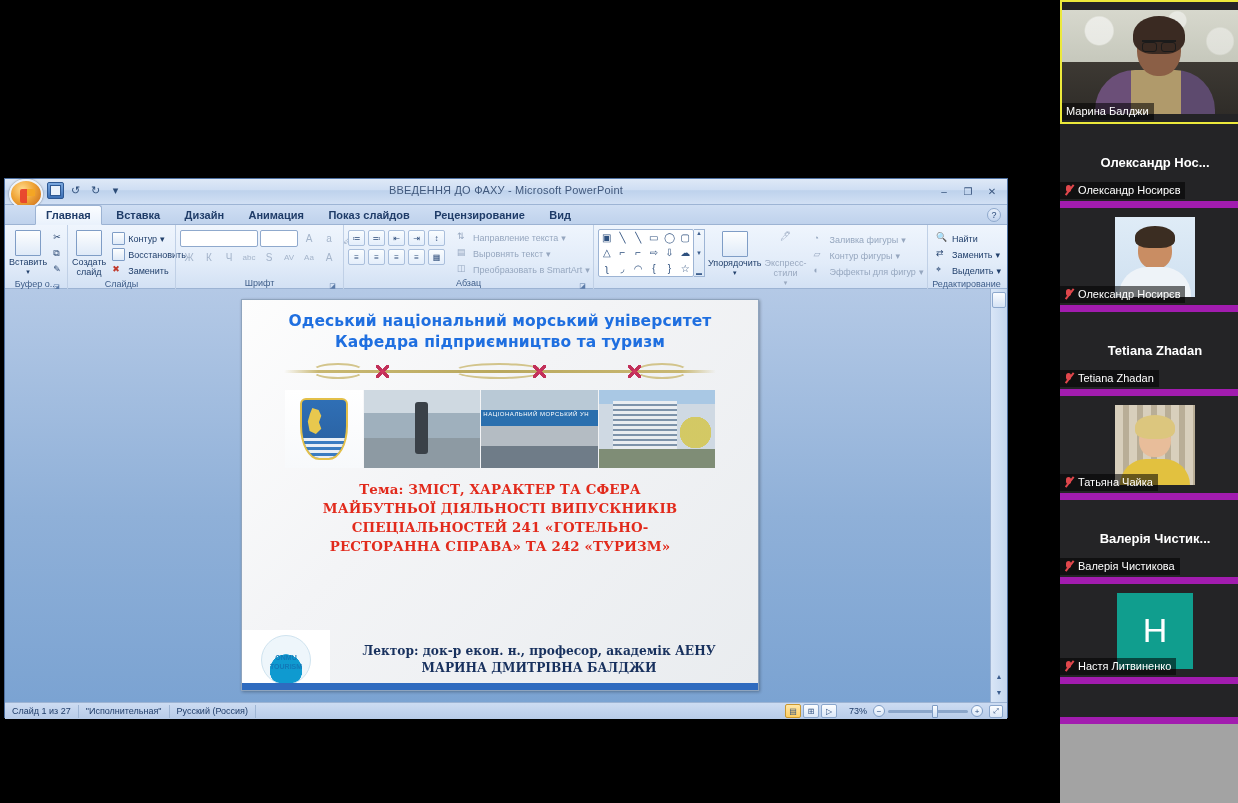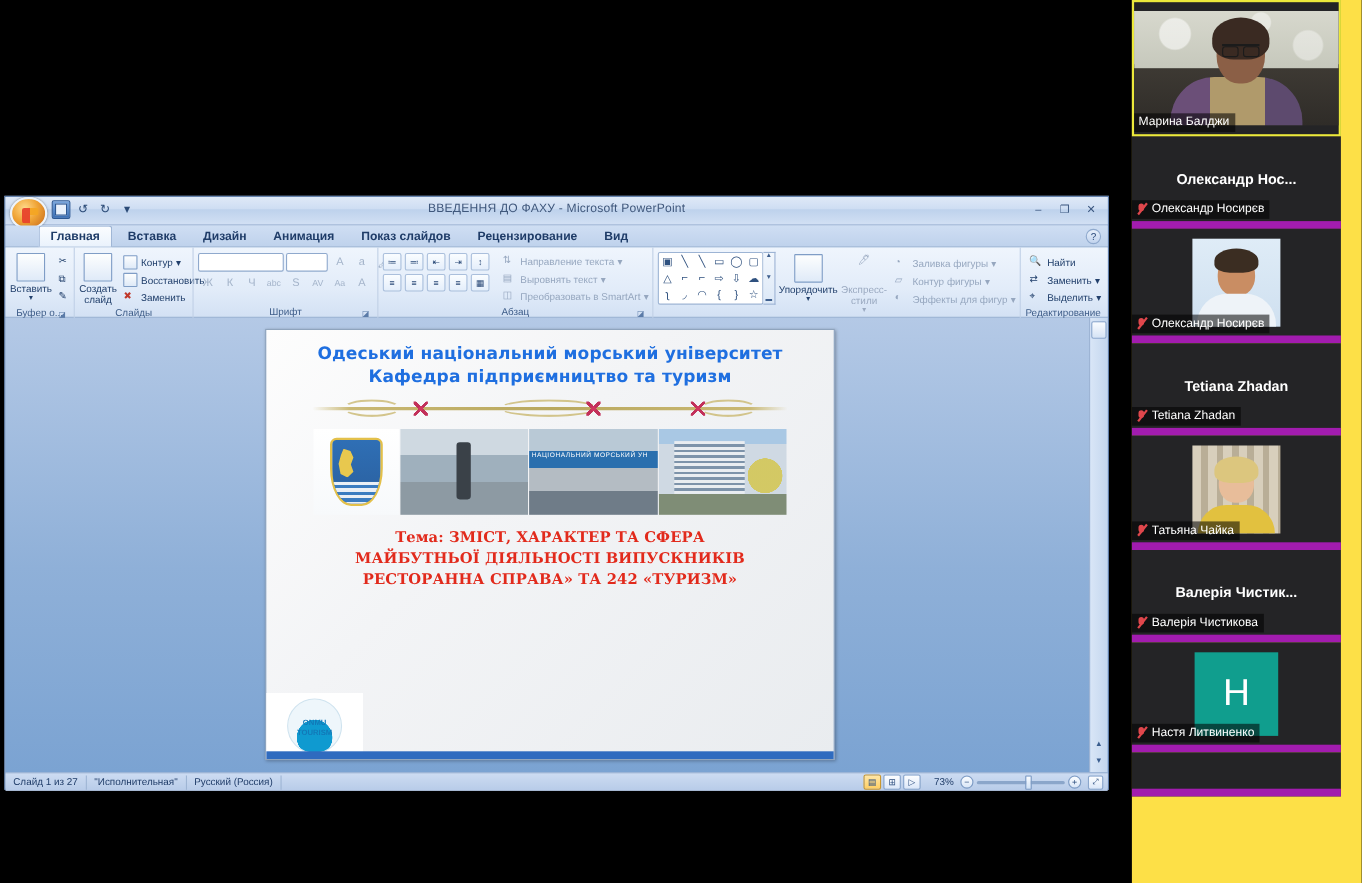--- a/index.html
+++ b/index.html
@@ -297,22 +297,22 @@
   .viewbtn.sel{ background:linear-gradient(#ffe7a8,#ffcf63); border-color:#c9972f; }
   .zoompct{ font-size:9px;color:#1f3c68;padding:0 6px; }
   .zoomslider{ display:flex;align-items:center;gap:3px;padding-right:6px; }
   .zoomslider .track{ width:80px;height:3px;background:#8ba6ca;border-radius:2px;position:relative;}
   .zoomslider .knob{ position:absolute;left:44px;top:-5px;width:6px;height:13px;background:linear-gradient(#fbfdff,#cfe0f5);border:1px solid #7e9cc5;border-radius:1px;}
   .zoomslider .rnd{ width:12px;height:12px;border-radius:50%;border:1px solid #7e9cc5;background:linear-gradient(#fbfdff,#d9e6f7);font-size:8px;color:#2b4d7e;display:flex;align-items:center;justify-content:center;}
   .fitbtn{ width:14px;height:13px;border:1px solid #8aa6cc;border-radius:2px;background:linear-gradient(#fdfeff,#dbe7f8);font-size:7px;color:#2b4d7e;display:flex;align-items:center;justify-content:center;margin-right:4px;}
 
   
   #panel{
-    position:absolute; right:0; top:0; width:209px; height:803px;
-    background:#fde047;
+    position:absolute; right:0; top:0; width:178px; height:803px;
+    background:#a3a3a3;
   }
   .tile{
     position:relative; width:190px; background:#242426;
     border-bottom:7px solid #a21caf;
     display:flex; align-items:center; justify-content:center; overflow:hidden;
   }
   .tile.active{ border:2px solid #ece93b; width:190px; }
   .tile .namebar{
     position:absolute; left:0; bottom:2px; padding:1px 5px 2px 4px;
     background:rgba(0,0,0,.55); color:#fff; font-size:11px; line-height:14px;
@@ -657,26 +657,31 @@
             <div class="shield"></div>
           </div>
           <div class="ph ph1"></div>
           <div class="ph ph2"></div>
           <div class="ph ph3"></div>
         </div>
 
         <div class="slide-theme">
           <div>Тема: ЗМІСТ, ХАРАКТЕР ТА СФЕРА</div>
           <div>МАЙБУТНЬОЇ ДІЯЛЬНОСТІ ВИПУСКНИКІВ</div>
+          <div>СПЕЦІАЛЬНОСТЕЙ 241 «ГОТЕЛЬНО-</div>
           <div>РЕСТОРАННА СПРАВА» ТА 242 «ТУРИЗМ»</div>
         </div>
 
         <div class="slide-footer">
           <div class="logo">
             <div class="globe"></div>
+          </div>
+          <div class="lecturer">
+            <div>Лектор: док-р екон. н., професор, академік АЕНУ</div>
+            <div>МАРИНА ДМИТРІВНА БАЛДЖИ</div>
           </div>
         </div>
         <div class="slide-bottombar"></div>
       </div>
 
       <div class="vscroll">
         <div class="thumb"></div>
         <div class="prevnext">
           <div class="arr">▲</div>
           <div class="arr">▼</div>

